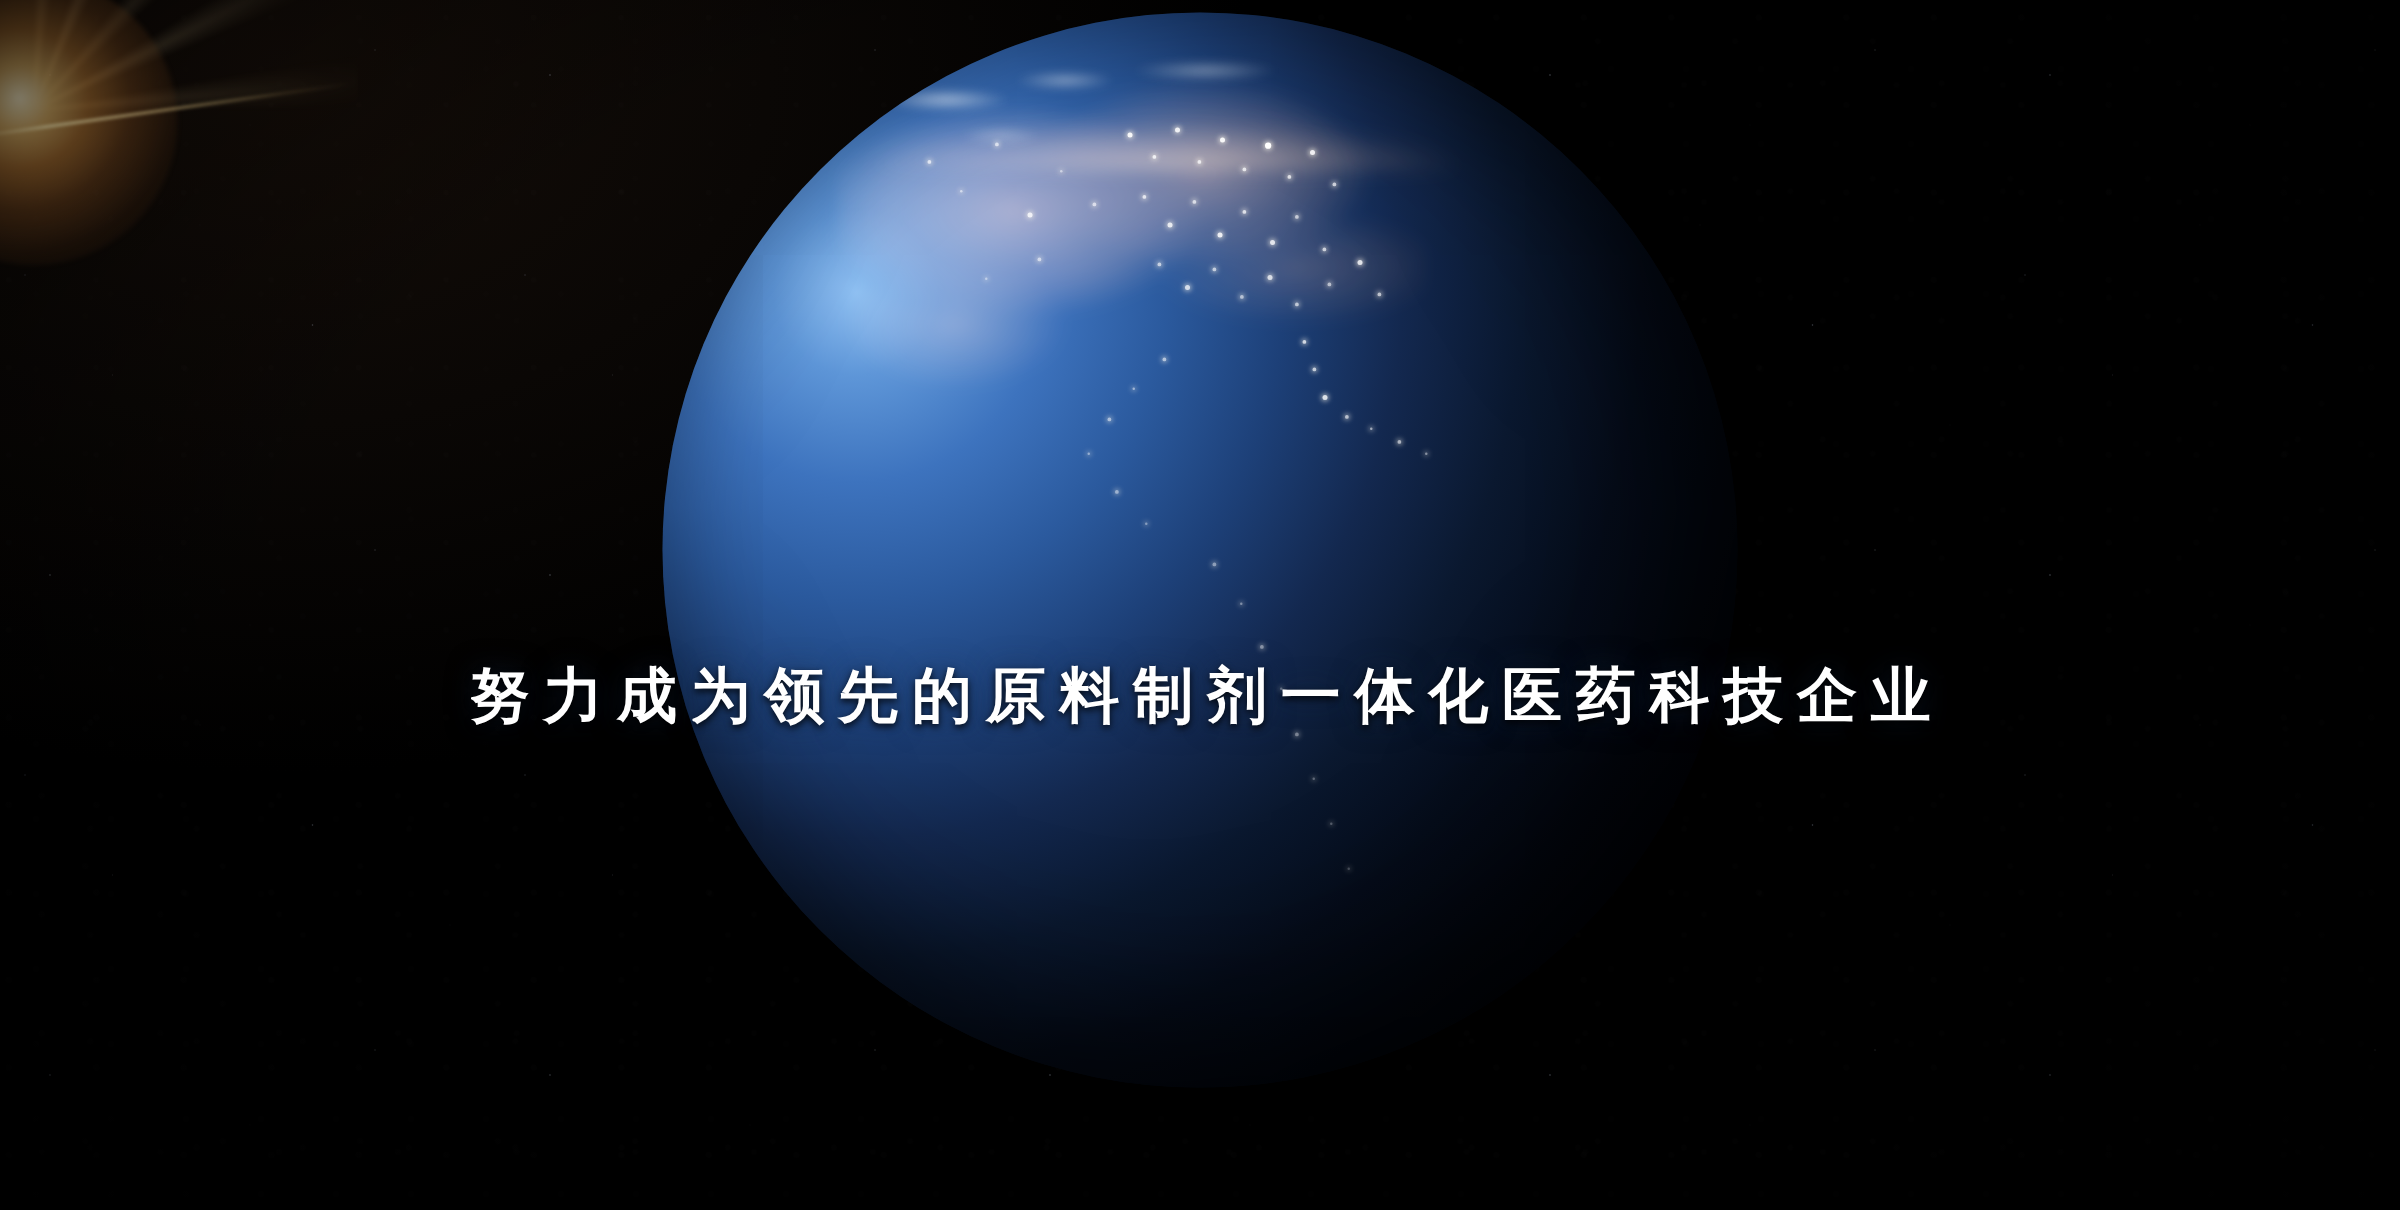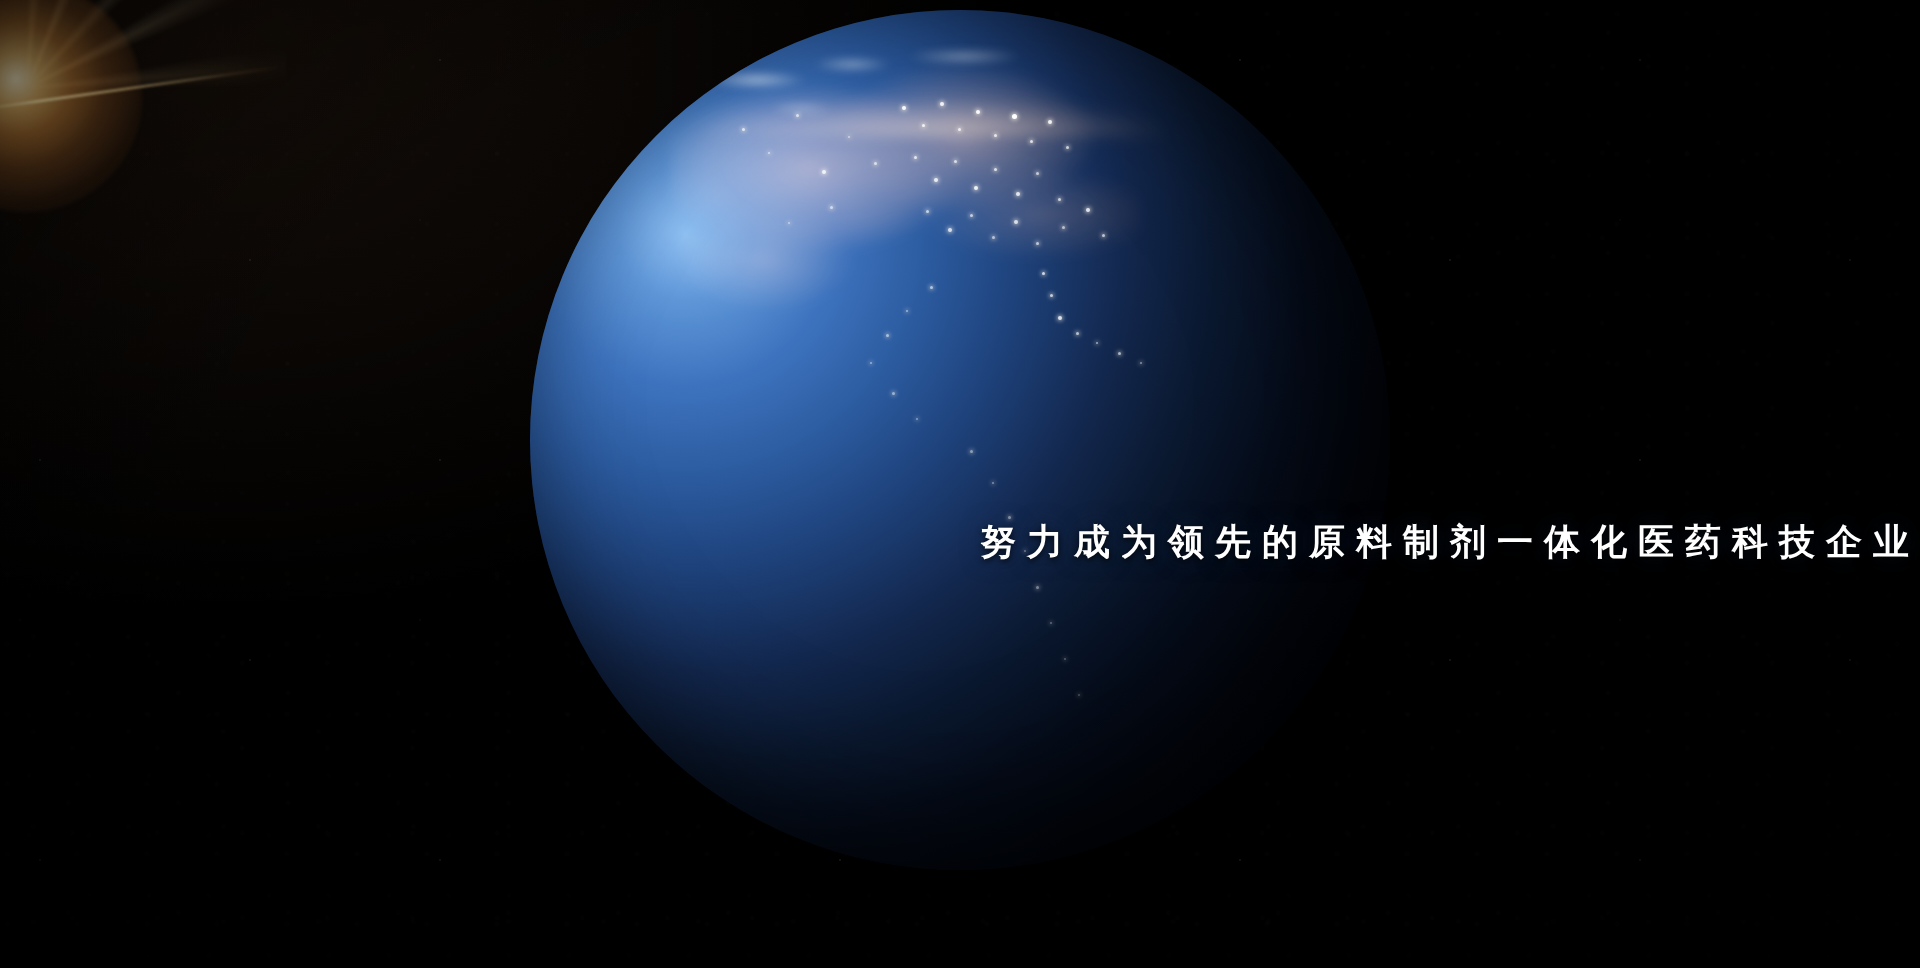--- a/index.html
+++ b/index.html
@@ -235,32 +235,32 @@
         rgba(255,210,130,0) 100%);
     filter: blur(1.2px);
   }
 
   
   .headline {
     position: absolute;
     left: 0;
     right: 0;
     top: 497px;
-    text-align: right;
+    text-align: center;
     color: #ffffff;
-    font-size: 36px;
+    font-size: 48px;
     font-weight: 700;
     letter-spacing: 11px;
     line-height: 1.2;
     text-indent: 11px;
     white-space: nowrap;
     text-shadow:
       0 2px 6px rgba(0,0,0,0.85),
       0 0 22px rgba(20,40,70,0.55);
-    font-family: Liberation Serif, serif;
+    font-family: Liberation Sans, sans-serif;
   }
 
   
   .vignette {
     position: absolute;
     inset: 0;
     pointer-events: none;
     background: radial-gradient(ellipse 1250px 780px at 50% 46%,
         rgba(0,0,0,0) 55%,
         rgba(0,0,0,0.35) 82%,

